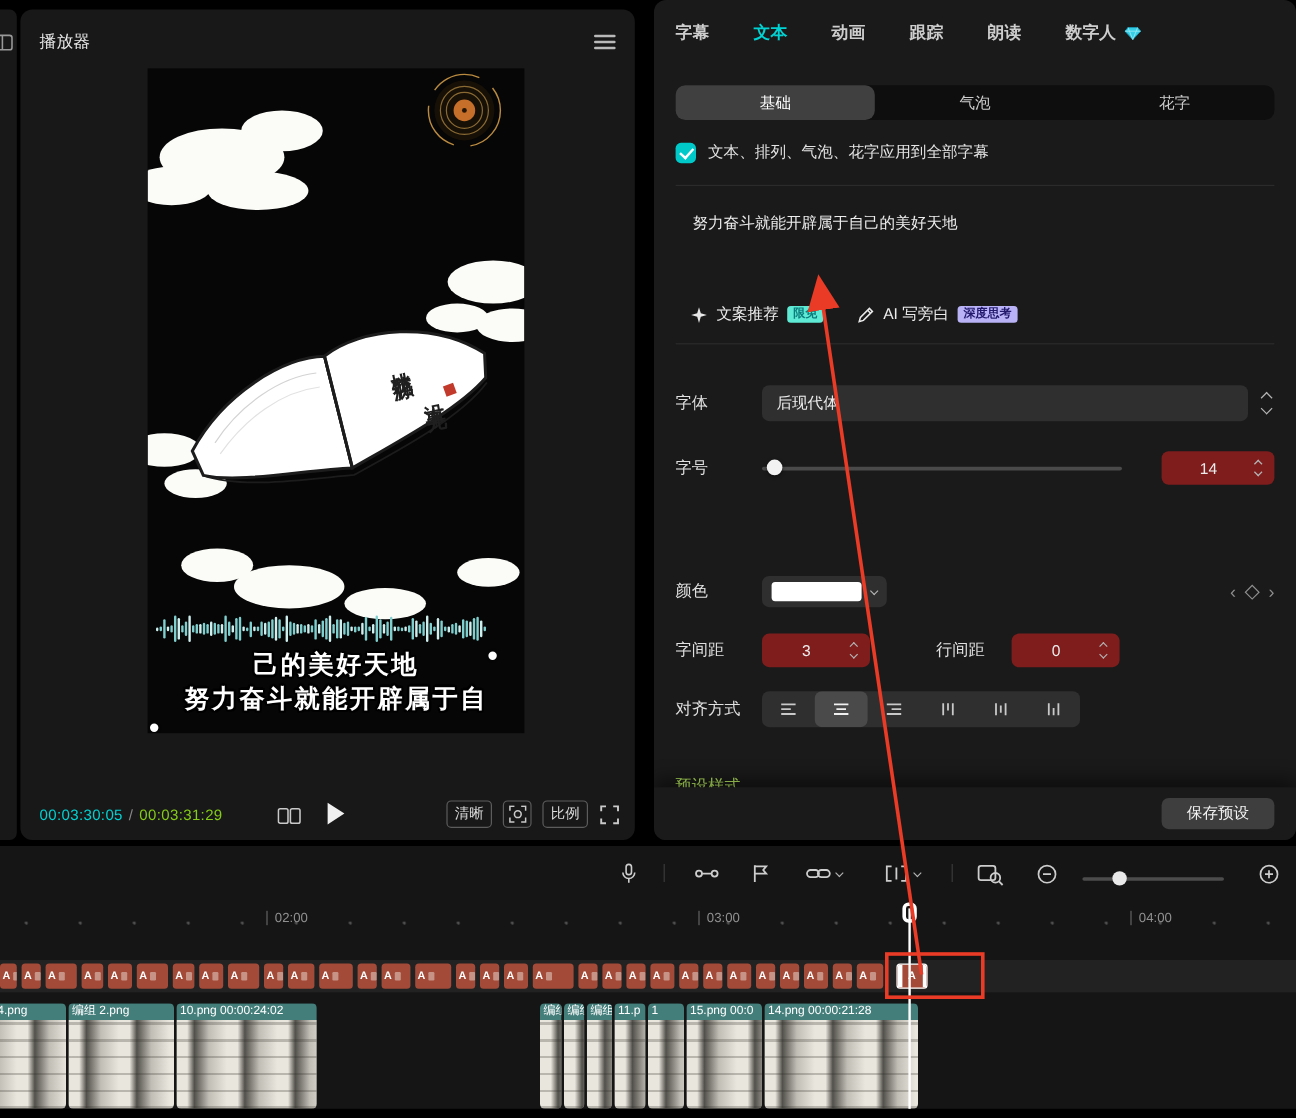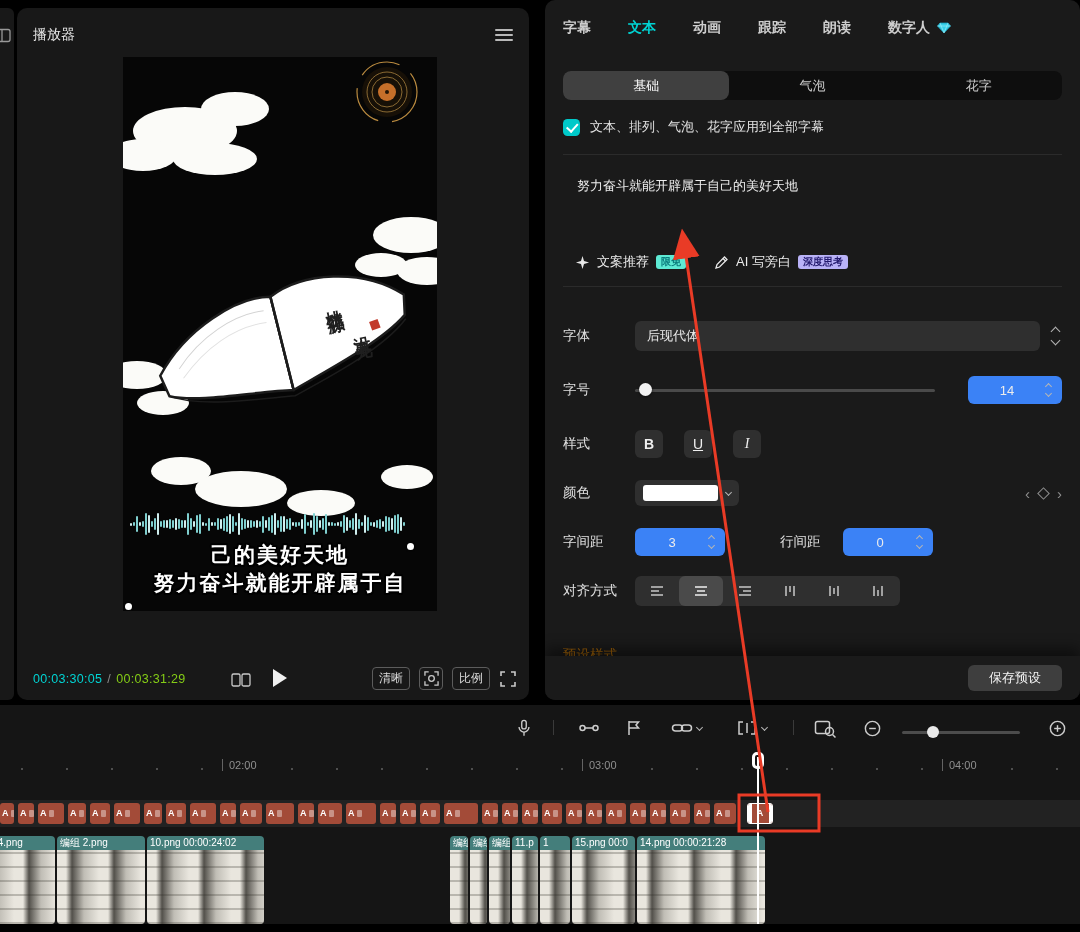--- a/index.html
+++ b/index.html
@@ -62,35 +62,35 @@
   .plabel{width:72px;font-size:13.5px;color:#e0e0e0;flex:0 0 auto}
   .dropdown{flex:1;height:30px;background:#2f2f2f;border-radius:6px;display:flex;align-items:center;padding:0 12px;font-size:13px;color:#ececec;cursor:pointer}
   .stepper{display:flex;flex-direction:column;align-items:center;justify-content:center;margin-left:8px;cursor:pointer;width:14px}
   .chev{display:block;width:7px;height:7px;border-right:1.6px solid #b5b5b5;border-bottom:1.6px solid #b5b5b5}
   .chev.up{transform:rotate(-135deg);margin-bottom:3px}
   .chev.down{transform:rotate(45deg);margin-top:-1px}
   .chev.sm{width:5px;height:5px}
   .fs-slider{position:relative;width:300px;height:26px;margin-right:auto;cursor:pointer}
   .fs-track{position:absolute;left:0;right:0;top:12px;height:3px;background:#4a4a4a;border-radius:2px}
   .fs-knob{position:absolute;top:6px;width:13px;height:13px;border-radius:50%;background:#f2f2f2;box-shadow:0 1px 3px rgba(0,0,0,.6)}
-  .value-box{width:94px;height:28px;background:#3b82f6;border-radius:6px;display:flex;align-items:center;padding:0 7px}
+  .value-box{width:94px;height:28px;background:#7f1d1d;border-radius:6px;display:flex;align-items:center;padding:0 7px}
   .value-box .val{flex:1;text-align:center;font-size:13px;color:#ececec}
   .style-btn{width:28px;height:28px;background:#2f2f2f;border-radius:6px;display:flex;align-items:center;justify-content:center;
     font-size:14px;color:#f0f0f0;margin-right:21px;cursor:pointer}
   .style-b{font-weight:800}.style-u{text-decoration:underline}.style-i{font-style:italic;font-family:"Liberation Serif",serif}
   .color-control{width:104px;height:26px;background:#2f2f2f;border-radius:6px;display:flex;align-items:center;padding:0 8px;gap:8px;cursor:pointer}
   .swatch{width:58px;height:16px;background:#ffffff;border-radius:3px;flex:1}
   .kf-nav{margin-left:auto;display:flex;align-items:center;gap:9px;color:#8f8f8f}
   .kf-arrow{font-size:15px;line-height:1;cursor:pointer}
   .kf-diamond{width:9px;height:9px;border:1.5px solid #8f8f8f;transform:rotate(45deg);cursor:pointer}
   .sp-label2{margin-left:55px;width:63px;font-size:13.5px;color:#e0e0e0}
   .align-group{width:265px;height:30px;background:#2f2f2f;border-radius:6px;display:flex;overflow:hidden}
   .align-cell{flex:1;display:flex;align-items:center;justify-content:center;cursor:pointer;border-radius:6px}
   .align-cell.active{background:#4a4a4a}
-  .preset-label{position:absolute;top:646px;left:18px;font-size:13.5px;color:#a16207;z-index:1}
+  .preset-label{position:absolute;top:646px;left:18px;font-size:13.5px;color:#bef264;z-index:1}
   .panel-bottom{position:absolute;left:0;right:0;top:656px;height:44px;background:#1a1a1a;z-index:2;box-shadow:0 -8px 14px rgba(0,0,0,.45)}
   .save-btn{position:absolute;right:18px;top:9px;width:94px;height:26px;background:#3e3e3e;border-radius:6px;border:none;
     font-size:13px;color:#f2f2f2;cursor:pointer;font-family:inherit}
 
   
   .timeline{position:absolute;left:0;top:705px;width:1080px;height:227px;background:#151515}
   .tb{position:absolute;top:10px;height:26px;display:flex;align-items:center;justify-content:center;cursor:pointer;gap:4px}
   .tb-div{position:absolute;top:15px;width:1px;height:15px;background:#3a3a3a}
   .zoom-slider{position:absolute;left:902px;top:21px;width:118px;height:12px;cursor:pointer}
   .zs-track{position:absolute;left:0;right:0;top:5px;height:3px;background:#4c4c4c;border-radius:2px}
@@ -379,26 +379,20 @@
     </div>
     <div class="value-box">
       <span class="val">14</span>
       <div class="stepper" style="margin-left:2px">
         <span class="chev up sm"></span>
         <span class="chev down sm"></span>
       </div>
     </div>
   </div>
 
-  <div class="prow" style="top:429px">
-    <div class="plabel">样式</div>
-    <div class="style-btn style-b">B</div>
-    <div class="style-btn style-u">U</div>
-    <div class="style-btn style-i">I</div>
-  </div>
 
   <div class="prow" style="top:478px">
     <div class="plabel">颜色</div>
     <div class="color-control">
       <div class="swatch"></div>
       <span class="chev down sm"></span>
     </div>
     <div class="kf-nav">
       <span class="kf-arrow">‹</span>
       <span class="kf-diamond"></span>

